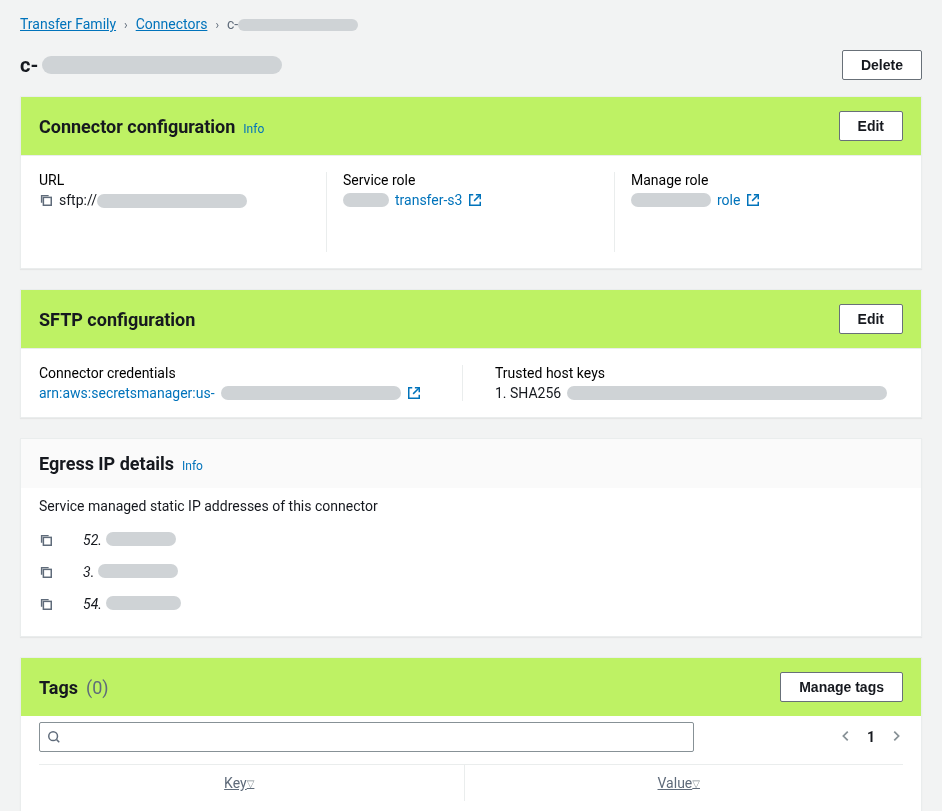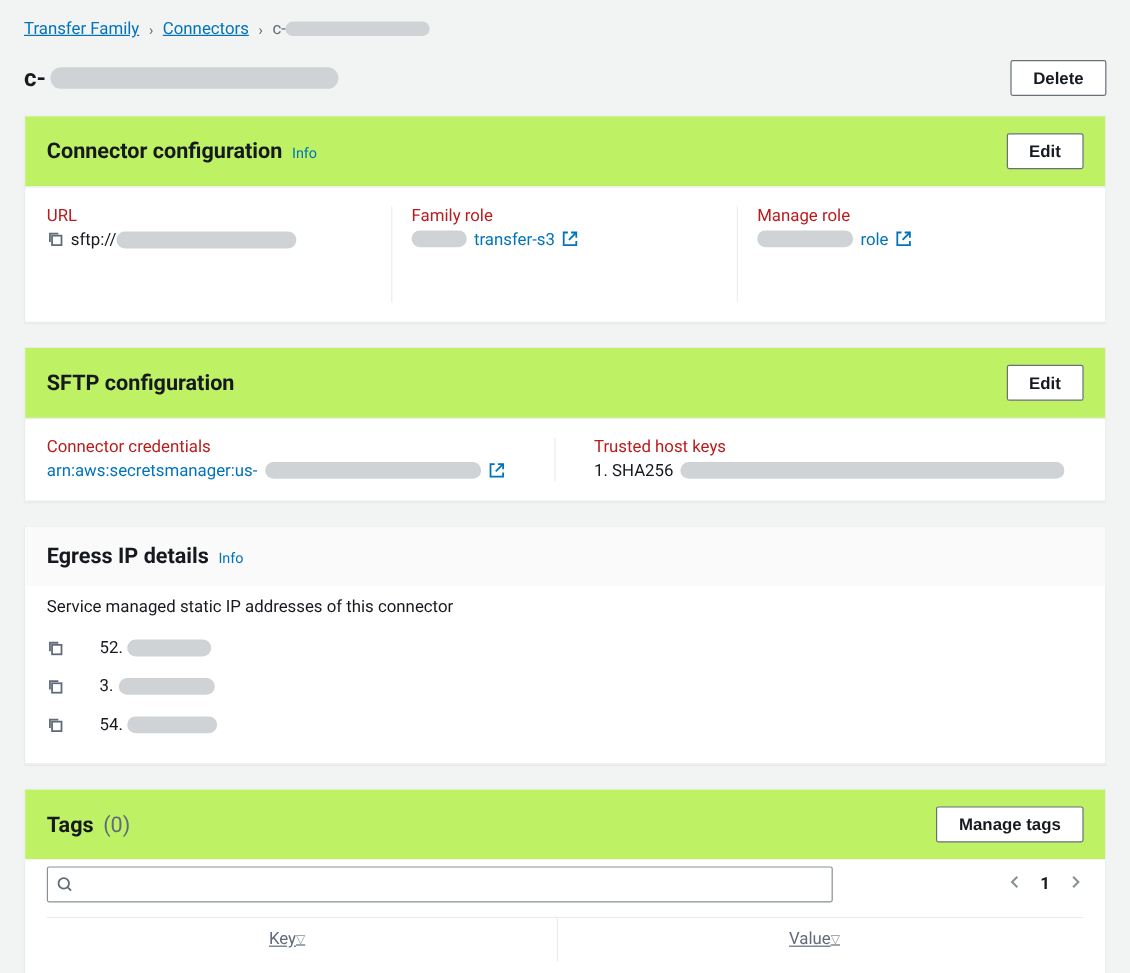--- a/index.html
+++ b/index.html
@@ -31,32 +31,32 @@
   .panel-header { display: flex; justify-content: space-between; align-items: center; padding: 14px 18px; border-bottom: 1px solid #eaeded; background:#bef264; }
   .panel-title { font-size: 18px; font-weight: 700; margin: 0; display: flex; align-items: baseline; gap: 8px;}
   .info-link { color: #0073bb; font-size: 12px; font-weight: 400; cursor: pointer; }
   .panel-body { padding: 16px 18px; }
 
   
   .config-cols { display: grid; grid-template-columns: 1fr 1fr 1fr; gap: 0; }
   .config-col { padding: 0 16px; border-right: 1px solid #eaeded; min-height: 80px;}
   .config-col:first-child { padding-left:0;}
   .config-col:last-child { border-right: none; padding-right:0;}
-  .field-label { color: #b91c1c; font-size: 14px; margin-bottom: 4px; }
-  .field-value { display: flex; gap: 6px; }
+  .field-label { color: #000000; font-size: 14px; margin-bottom: 4px; }
+  .field-value { display: flex; align-items: center; gap: 6px; }
   .link-text { color: #0073bb; cursor: pointer; }
   .masked { display:inline-block; background: #cfd3d6; height: 14px; border-radius: 7px; vertical-align: middle; }
   .sftp-cols { display: grid; grid-template-columns: 1fr 1fr; gap: 16px; }
   .sftp-col { padding: 0 16px; }
   .sftp-col:first-child { border-right: 1px solid #eaeded; padding-left:0; }
   .sftp-col:last-child{ padding-right:0;}
 
   
   .ip-row { display: flex; align-items: center; gap: 30px; padding: 8px 0; }
-  .ip-row .ip-val { display:flex; align-items:center; gap:4px; min-width:100px;}
+  .ip-row .ip-val { display:flex; gap:4px; min-width:100px;font-style:italic;}
 
   
   .tags-count { color: #5f6b7a; font-weight: 400; }
   .tags-body { padding: 6px 18px 16px 18px; }
   .search-wrap { position: relative; width: 655px; }
   .search-wrap svg { position: absolute; left: 8px; top: 50%; transform: translateY(-50%); }
   .search-input { width: 100%; padding: 6px 8px 6px 28px; border: 1px solid #879196; font-size: 14px; border-radius:2px; }
 
   .tags-pager-row { display:flex; justify-content: space-between; align-items:center;}
   .pager { display: flex; align-items: center; gap: 14px; color: #5f6b7a;}
@@ -112,21 +112,21 @@
           <div class="field-label">URL</div>
           <div class="field-value">
             <svg class="copy-icon" viewBox="0 0 16 16">
                 <rect x="5" y="5" width="9" height="9"></rect>
                 <path d="M3 11V3h8"></path>
               </svg>
             <span><span>sftp://</span><span class="masked" style="width:150px;"></span></span>
           </div>
         </div>
         <div class="config-col">
-          <div class="field-label">Family role</div>
+          <div class="field-label">Service role</div>
           <div class="field-value">
             <span class="masked" style="width:46px;"></span>
             <span class="link-text">transfer-s3</span>
             <svg class="ext-icon" viewBox="0 0 16 16">
                 <path d="M6 2H2v12h12v-4"></path>
                 <path d="M9 2h5v5"></path>
                 <path d="M14 2 7 9"></path>
               </svg>
           </div>
         </div>

